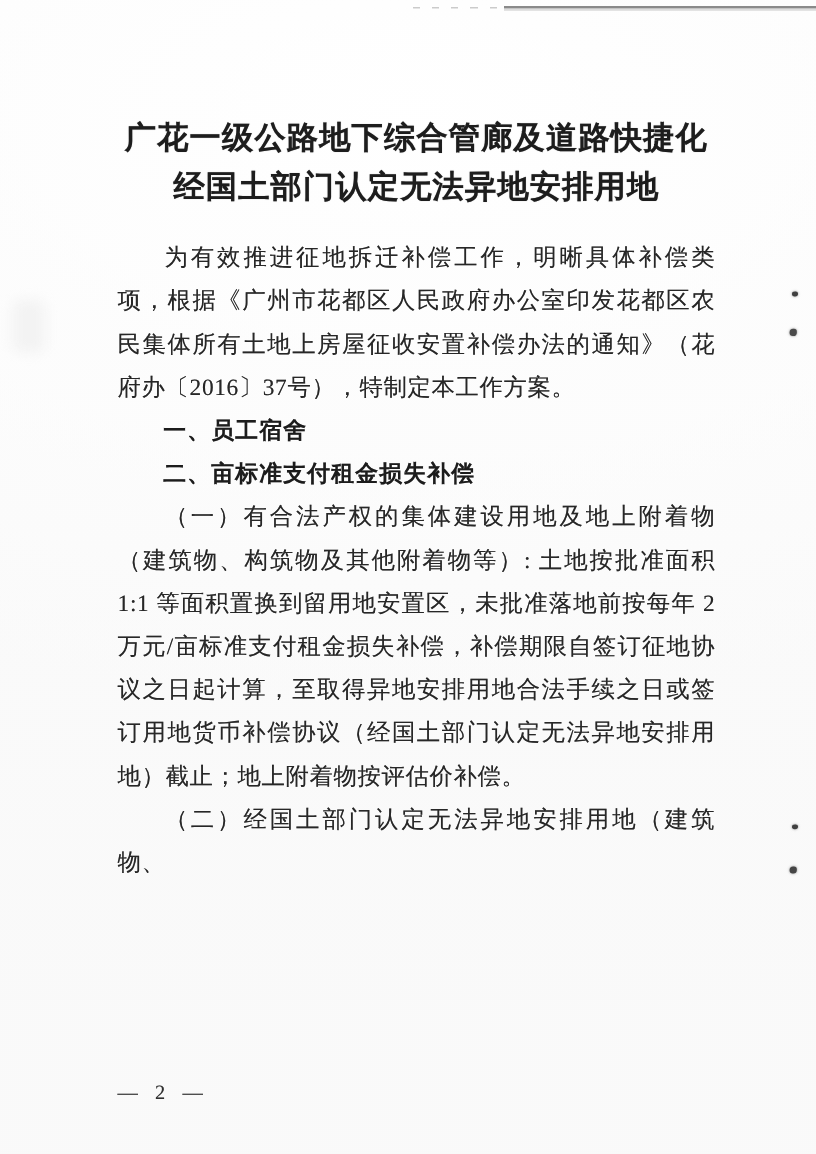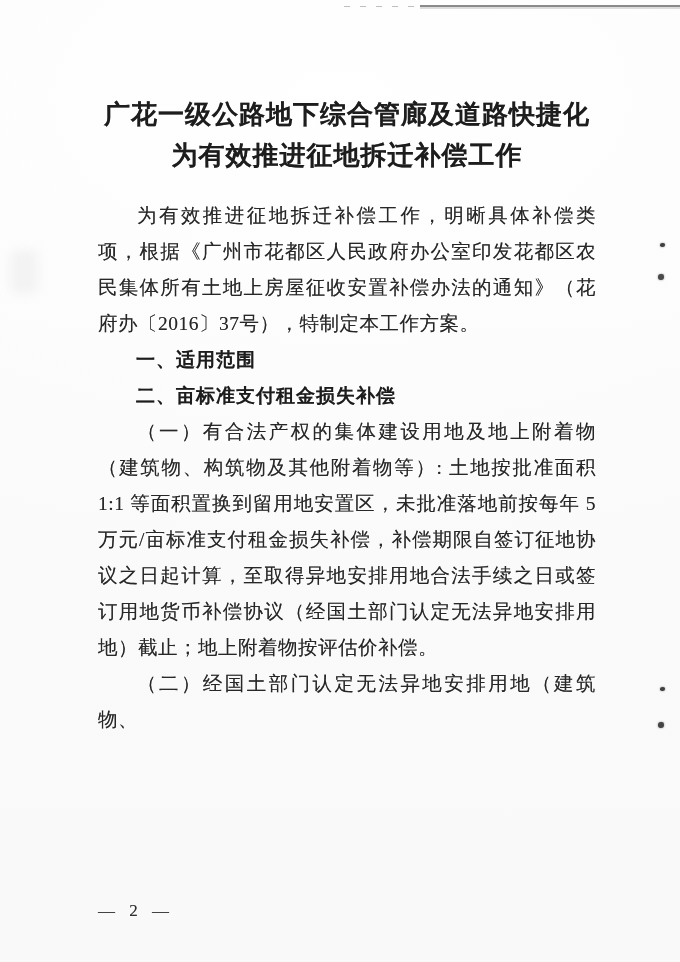--- a/index.html
+++ b/index.html
@@ -108,28 +108,28 @@
   <div class="smudge-left"></div>
   <div class="speck s1"></div>
   <div class="speck s2"></div>
   <div class="speck s3"></div>
   <div class="speck s4"></div>
 
   <div class="content">
 
     <div class="doc-title">
       <div>广花一级公路地下综合管廊及道路快捷化</div>
-      <div>为有效推进征地拆迁补偿工作</div>
+      <div>经国土部门认定无法异地安排用地</div>
     </div>
 
     <div class="doc-body">
       <div class="para body">为有效推进征地拆迁补偿工作，明晰具体补偿类项，根据《广州市花都区人民政府办公室印发花都区农民集体所有土地上房屋征收安置补偿办法的通知》（花府办〔2016〕37号），特制定本工作方案。</div>
-      <div class="para heading">一、适用范围</div>
+      <div class="para heading">一、员工宿舍</div>
       <div class="para heading">二、亩标准支付租金损失补偿</div>
-      <div class="para body">（一）有合法产权的集体建设用地及地上附着物（建筑物、构筑物及其他附着物等）: 土地按批准面积 1:1 等面积置换到留用地安置区，未批准落地前按每年 5 万元/亩标准支付租金损失补偿，补偿期限自签订征地协议之日起计算，至取得异地安排用地合法手续之日或签订用地货币补偿协议（经国土部门认定无法异地安排用地）截止；地上附着物按评估价补偿。</div>
+      <div class="para body">（一）有合法产权的集体建设用地及地上附着物（建筑物、构筑物及其他附着物等）: 土地按批准面积 1:1 等面积置换到留用地安置区，未批准落地前按每年 2 万元/亩标准支付租金损失补偿，补偿期限自签订征地协议之日起计算，至取得异地安排用地合法手续之日或签订用地货币补偿协议（经国土部门认定无法异地安排用地）截止；地上附着物按评估价补偿。</div>
       <div class="para body">（二）经国土部门认定无法异地安排用地（建筑物、</div>
     </div>
 
   </div>
 
   <div class="page-footer">— 2 —</div>
 
 </div>
 
 </body></html>

